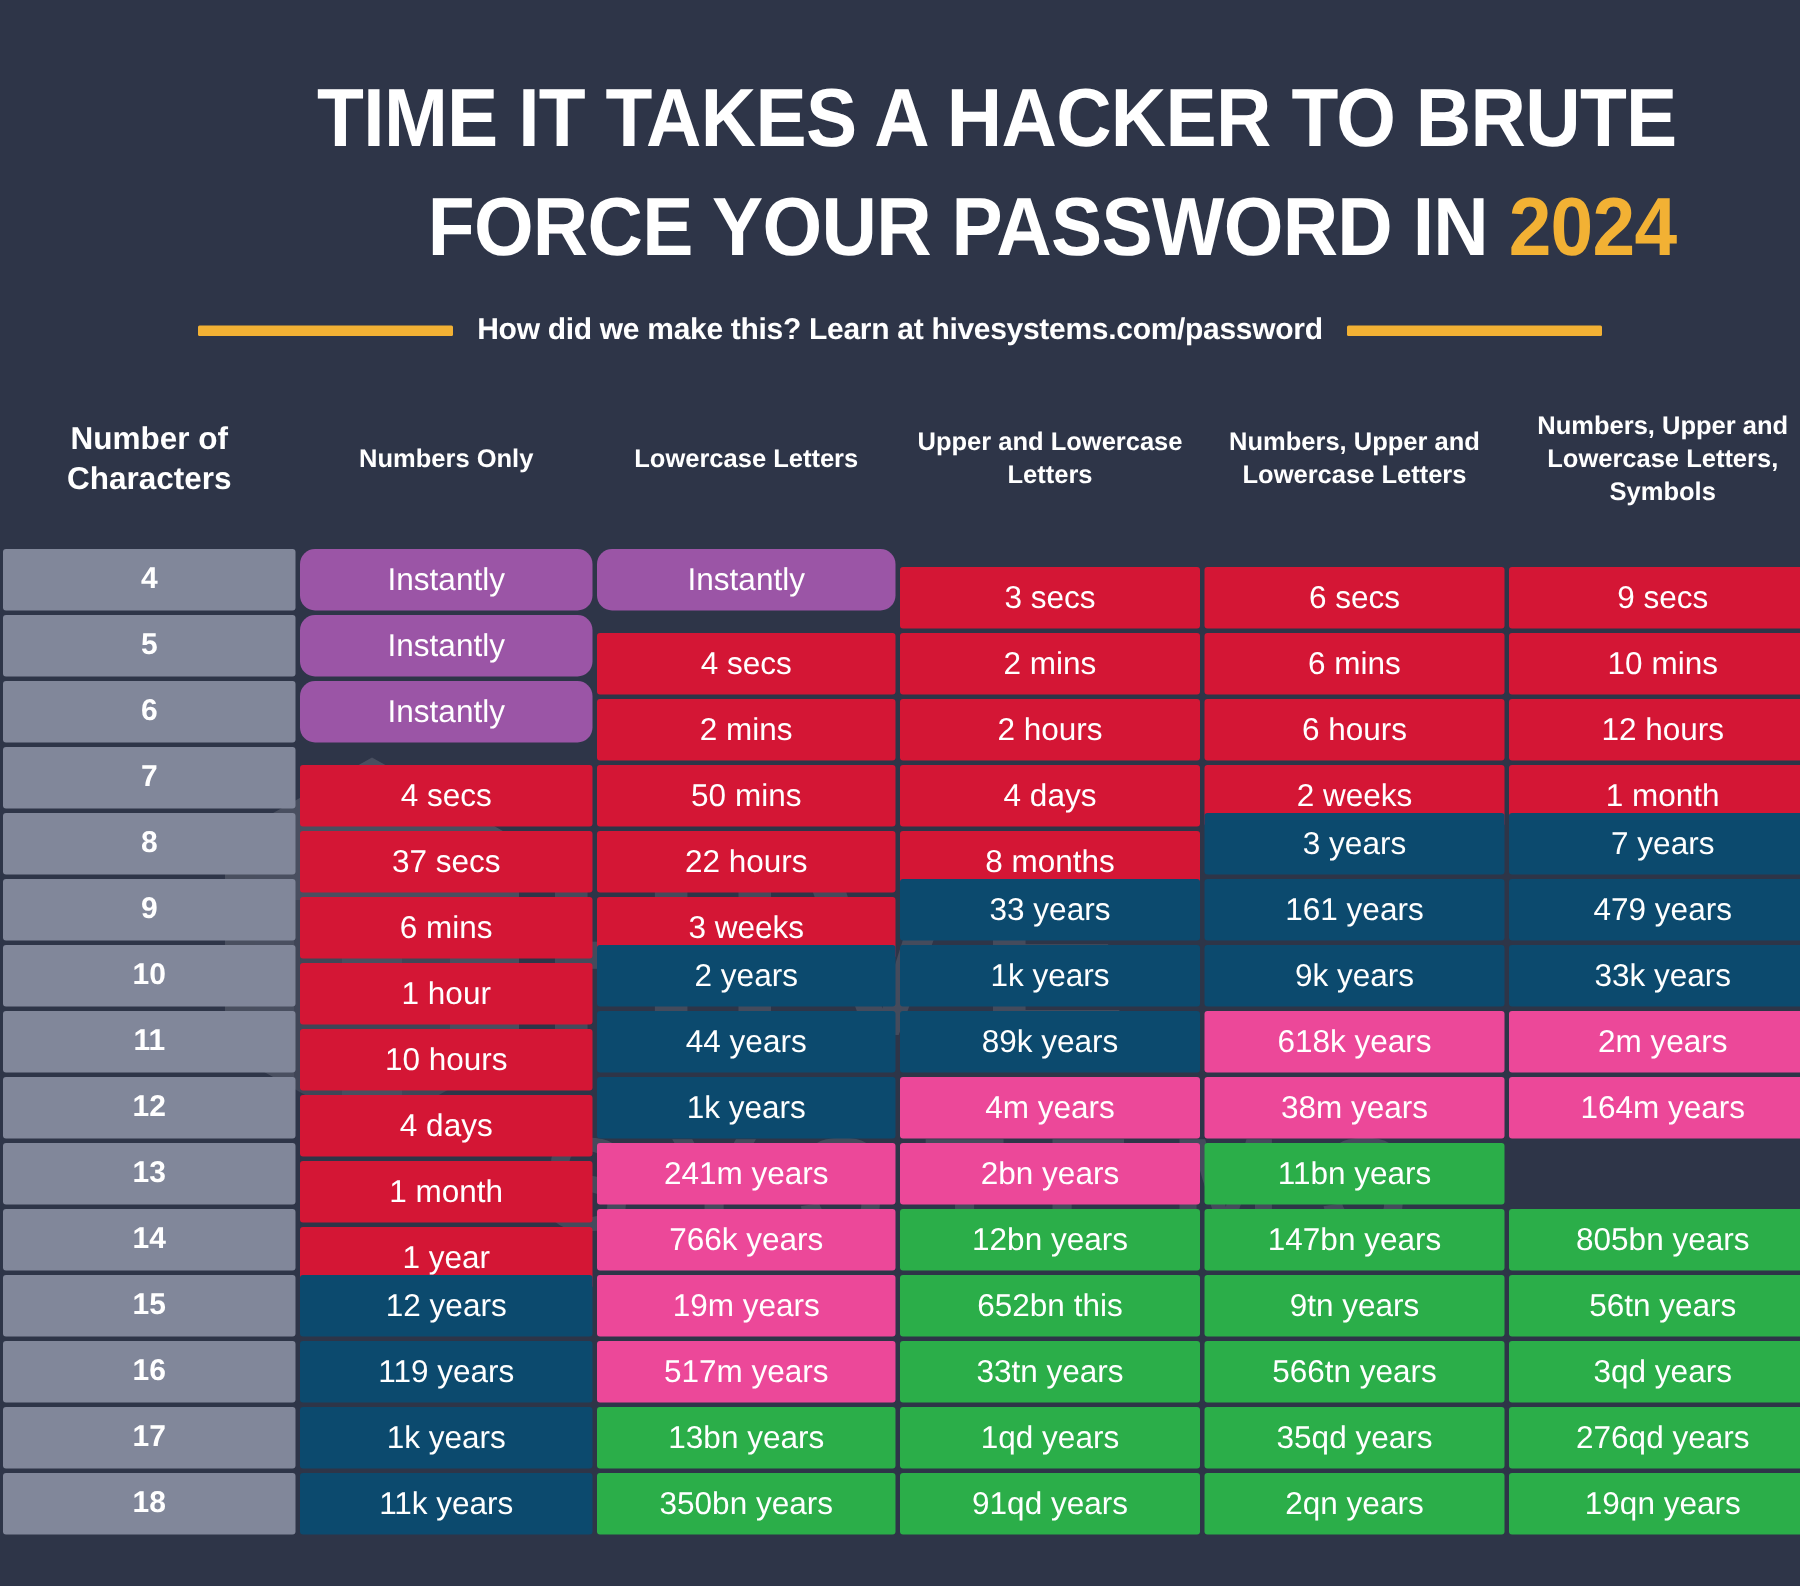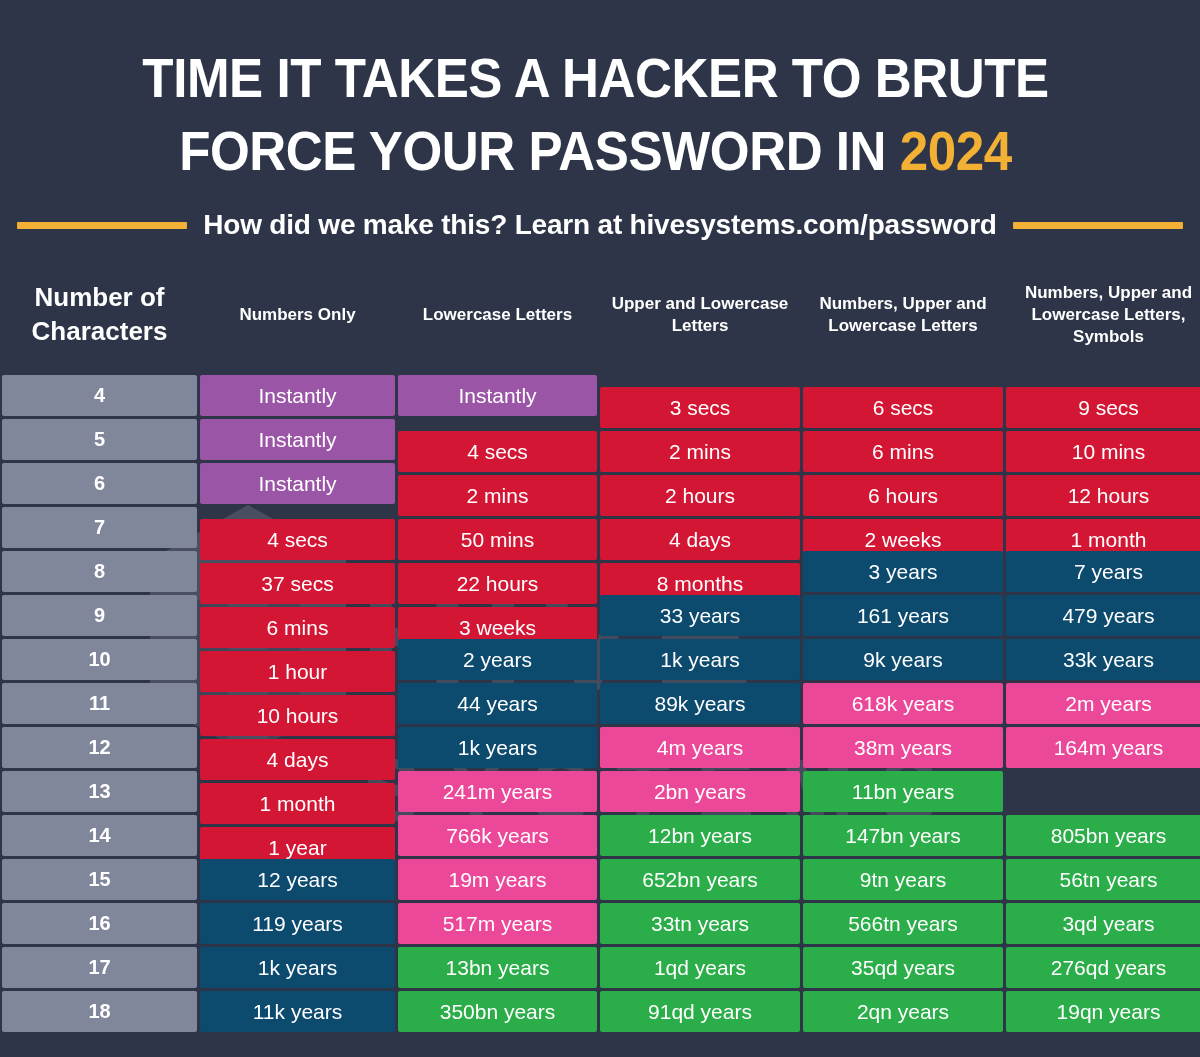--- a/index.html
+++ b/index.html
@@ -30,21 +30,21 @@
     pointer-events: none;
     z-index: 5;
     opacity: 1;
   }
 
   
   .title-block {
     position: relative;
     z-index: 10;
     padding: 42px 43px 0 34px;
-    text-align: center;
+    text-align: right;
   }
   .title-line {
     font-size: 55px;
     font-weight: bold;
     color: #ffffff;
     letter-spacing: -0.5px;
     line-height: 1.32;
     transform: scaleX(0.93);
     white-space: nowrap;
   }
@@ -65,21 +65,21 @@
   }
   .sub-rule {
     height: 7px;
     background: #f2b134;
     border-radius: 1px;
     flex: 0 0 auto;
   }
   .sub-rule.left  { width: 170px; }
   .sub-rule.right { width: 170px; }
   .subtitle-text {
-    font-size: 28px;
+    font-size: 20px;
     font-weight: bold;
     color: #ffffff;
     white-space: nowrap;
     letter-spacing: -0.2px;
   }
 
   
   .table-wrap {
     position: relative;
     z-index: 10;
@@ -103,21 +103,21 @@
     text-align: center;
     line-height: 1.3;
     display: flex;
     align-items: center;
     justify-content: center;
     height: 100%;
     padding: 0 6px;
     box-sizing: border-box;
   }
   .head-cell.first {
-    font-size: 26px;
+    font-size: 21px;
   }
   .head-cell.rest {
     font-size: 17px;
   }
 
   
   .data-row {
     height: 41px;
   }
   .cell {
@@ -129,21 +129,21 @@
     border-radius: 2px;
     height: 41px;
     box-sizing: border-box;
     white-space: nowrap;
   }
   .cell.num {
     background: #81879a;
     font-weight: bold;
     font-size: 20px;
   }
-  .c-purple { background: #9b55a6; }
+  .c-purple { background: #9b55a6; border-radius: 10px; }
   .c-red    { background: #d41635; margin-top: 12px; }
   .c-orange { background: #0c4a6e; }
   .c-yellow { background: #ec4899; }
   .c-green  { background: #2bae49; }
 </style>
 </head>
 <body>
 
 <div id="infographic">
 
@@ -263,21 +263,21 @@
           <div class="cell c-red">1 year</div>
           <div class="cell c-yellow">766k years</div>
           <div class="cell c-green">12bn years</div>
           <div class="cell c-green">147bn years</div>
           <div class="cell c-green">805bn years</div>
         </div>
         <div class="grid-row data-row">
           <div class="cell num">15</div>
           <div class="cell c-orange">12 years</div>
           <div class="cell c-yellow">19m years</div>
-          <div class="cell c-green">652bn years</div>
+          <div class="cell c-green">652bn this</div>
           <div class="cell c-green">9tn years</div>
           <div class="cell c-green">56tn years</div>
         </div>
         <div class="grid-row data-row">
           <div class="cell num">16</div>
           <div class="cell c-orange">119 years</div>
           <div class="cell c-yellow">517m years</div>
           <div class="cell c-green">33tn years</div>
           <div class="cell c-green">566tn years</div>
           <div class="cell c-green">3qd years</div>

